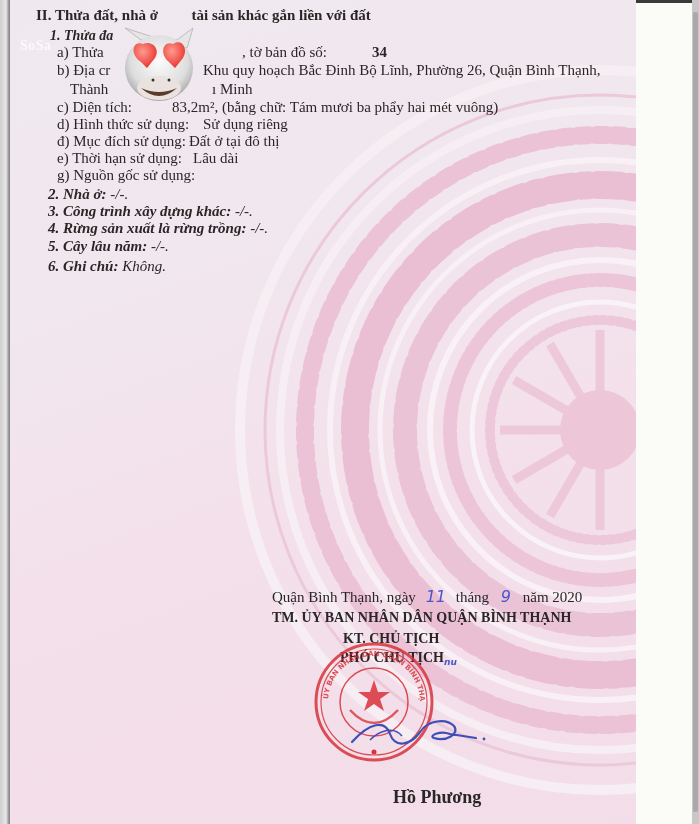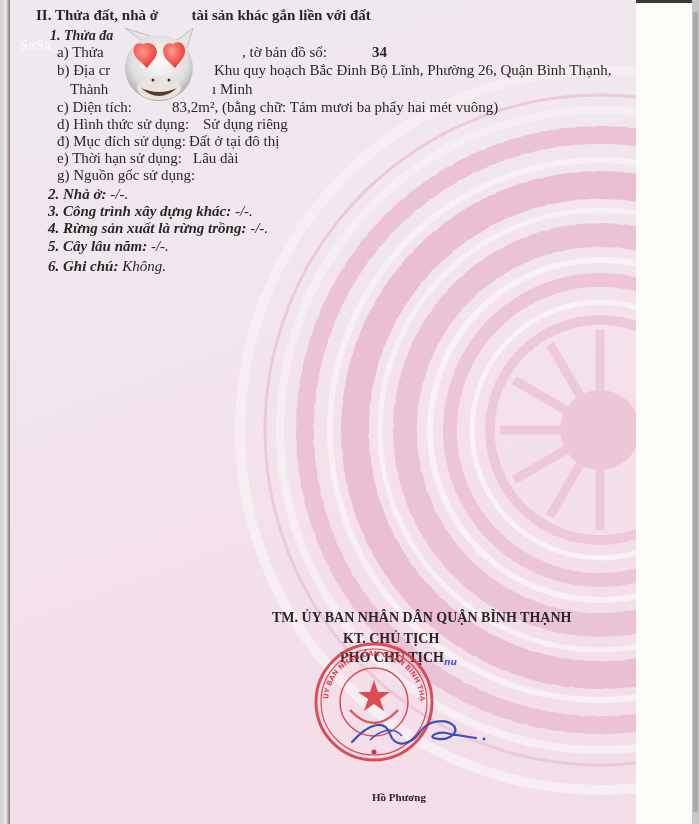--- a/index.html
+++ b/index.html
@@ -88,21 +88,21 @@
       <span>tài sản khác gắn liền với đất</span>
     </div>
 
     <div class="line bi" style="left:40px; top:27px; font-size:14px;">1. Thửa đa</div>
 
     <div class="line" style="left:47px; top:44px;">a) Thửa</div>
     <div class="line" style="left:232px; top:44px;">, tờ bản đồ số:</div>
     <div class="line b" style="left:362px; top:44px;">34</div>
 
     <div class="line" style="left:47px; top:62px;">b) Địa cr</div>
-    <div class="line" style="left:204px; top:62px;">Khu quy hoạch Bắc Đinh Bộ Lĩnh, Phường 26, Quận Bình Thạnh,</div>
+    <div class="line" style="left:193px; top:62px;">Khu quy hoạch Bắc Đinh Bộ Lĩnh, Phường 26, Quận Bình Thạnh,</div>
     <div class="line" style="left:60px; top:81px;">Thành</div>
     <div class="line" style="left:183px; top:81px;margin-left:19px;">ı Minh</div>
 
     <div class="line" style="left:47px; top:99px;">c) Diện tích:</div>
     <div class="line" style="left:162px; top:99px;">83,2m², (bằng chữ: Tám mươi ba phẩy hai mét vuông)</div>
 
     <div class="line" style="left:47px; top:116px;">d) Hình thức sử dụng:</div>
     <div class="line" style="left:193px; top:116px;">Sử dụng riêng</div>
 
     <div class="line" style="left:47px; top:133px;">đ) Mục đích sử dụng:</div>
@@ -127,27 +127,34 @@
     </div>
     <div class="line" style="left:38px; top:238px;">
       <span class="bi">5. Cây lâu năm:</span>
       <span class="i">-/-.</span>
     </div>
     <div class="line" style="left:38px; top:258px;">
       <span class="bi">6. Ghi chú:</span>
       <span class="i">Không.</span>
     </div>
 
+    <div class="line" style="left:262px; top:588px;">
+      <span>Quận Bình Thạnh, ngày</span>
+      <span class="hand" style="padding:0 6px;">11</span>
+      <span>tháng</span>
+      <span class="hand" style="padding:0 8px;">9</span>
+      <span>năm 2020</span>
+    </div>
     <div class="line b" style="left:262px; top:609px; font-size:14px;">TM. ỦY BAN NHÂN DÂN QUẬN BÌNH THẠNH</div>
     <div class="line b" style="left:333px; top:630px; font-size:14px;">KT. CHỦ TỊCH</div>
     <div class="line b" style="left:330px; top:649px; font-size:14px;">
       <span>PHÓ CHỦ TỊCH</span><span class="hand" style="font-size:9px; vertical-align:-3px;">nu</span>
     </div>
 
-    <div class="line b" style="left:362px; top:789px; font-size:11px;">Hồ Phương</div>
+    <div class="line b" style="left:383px; top:789px; font-size:18px;">Hồ Phương</div>
   </div>
 
   <svg class="stamp" viewBox="0 0 128 124" xmlns="http://www.w3.org/2000/svg">
     <g fill="none" stroke="#d8333b" opacity="0.85">
       <circle cx="64" cy="62" r="58" stroke-width="3"></circle>
       <circle cx="64" cy="62" r="53" stroke-width="1.2"></circle>
       <circle cx="64" cy="62" r="34" stroke-width="1.5"></circle>
     </g>
     <defs>
       <path id="stampArc" d="M 18 62 A 46 46 0 1 1 110 62"></path>

